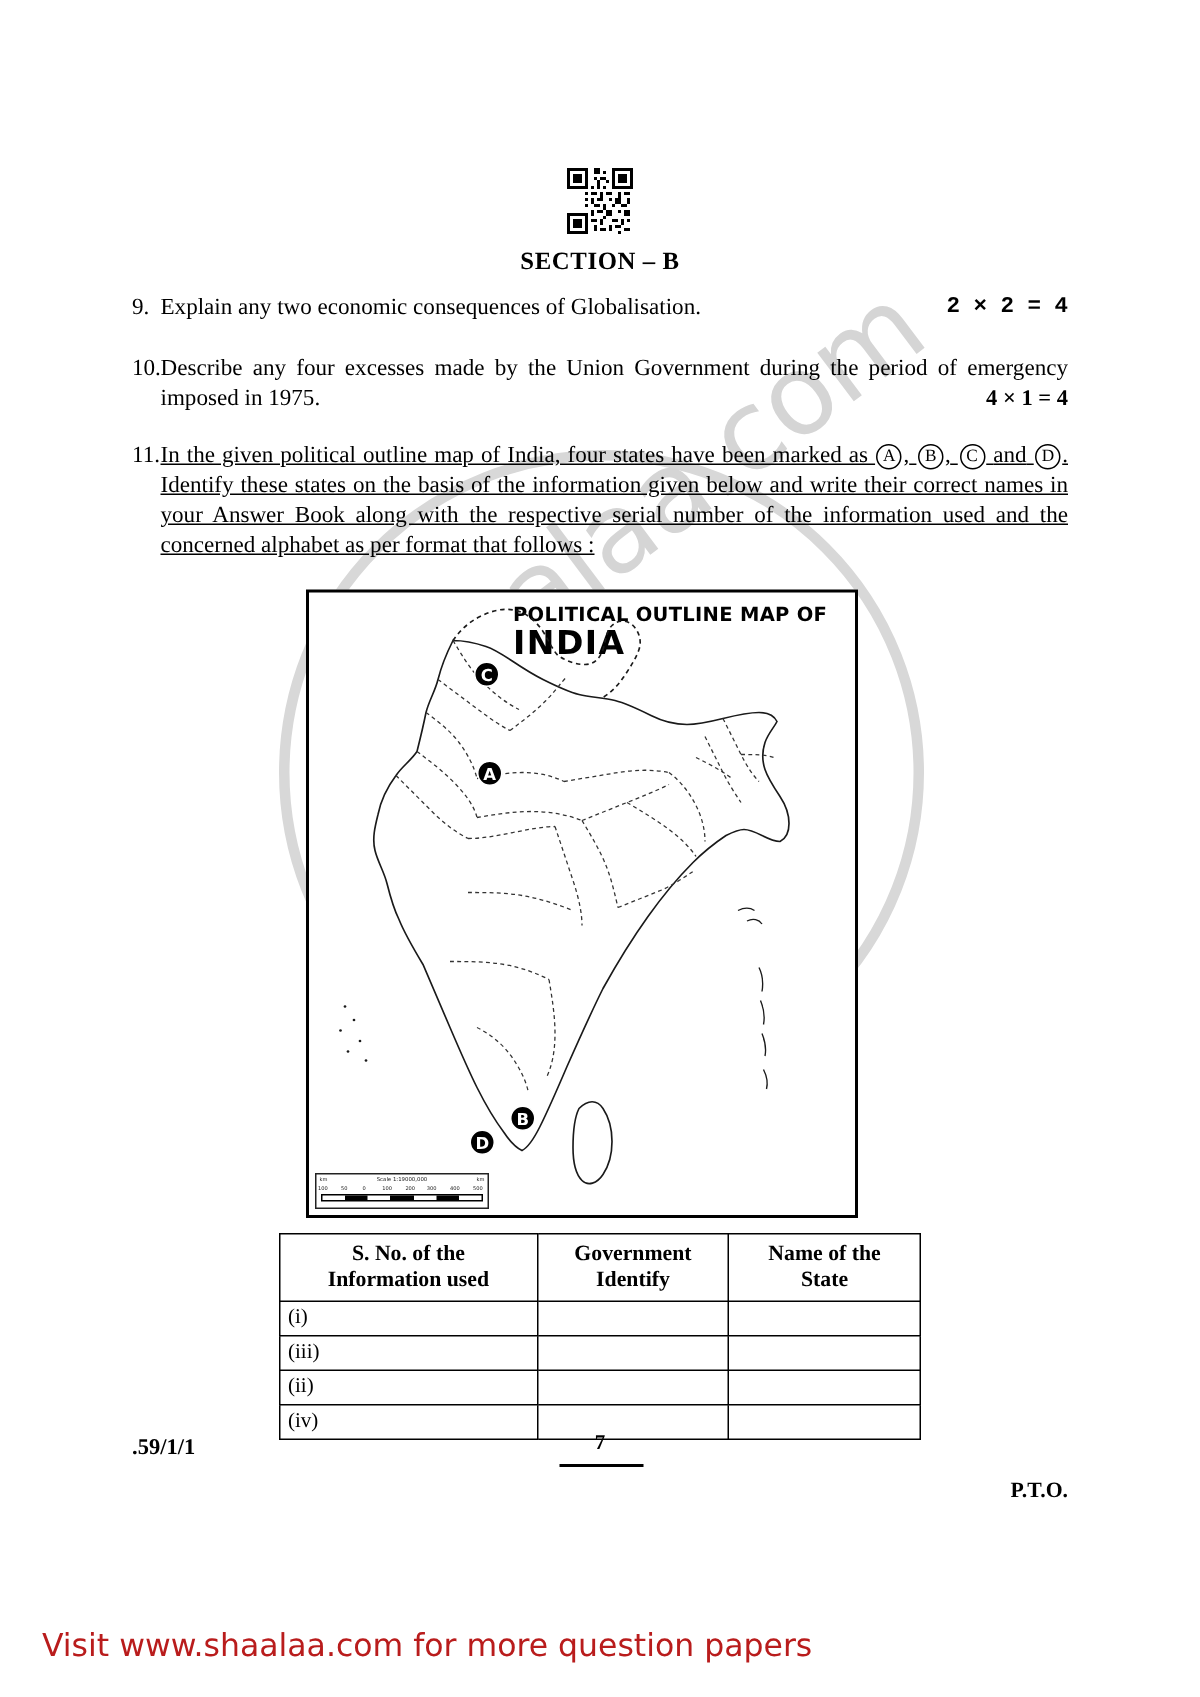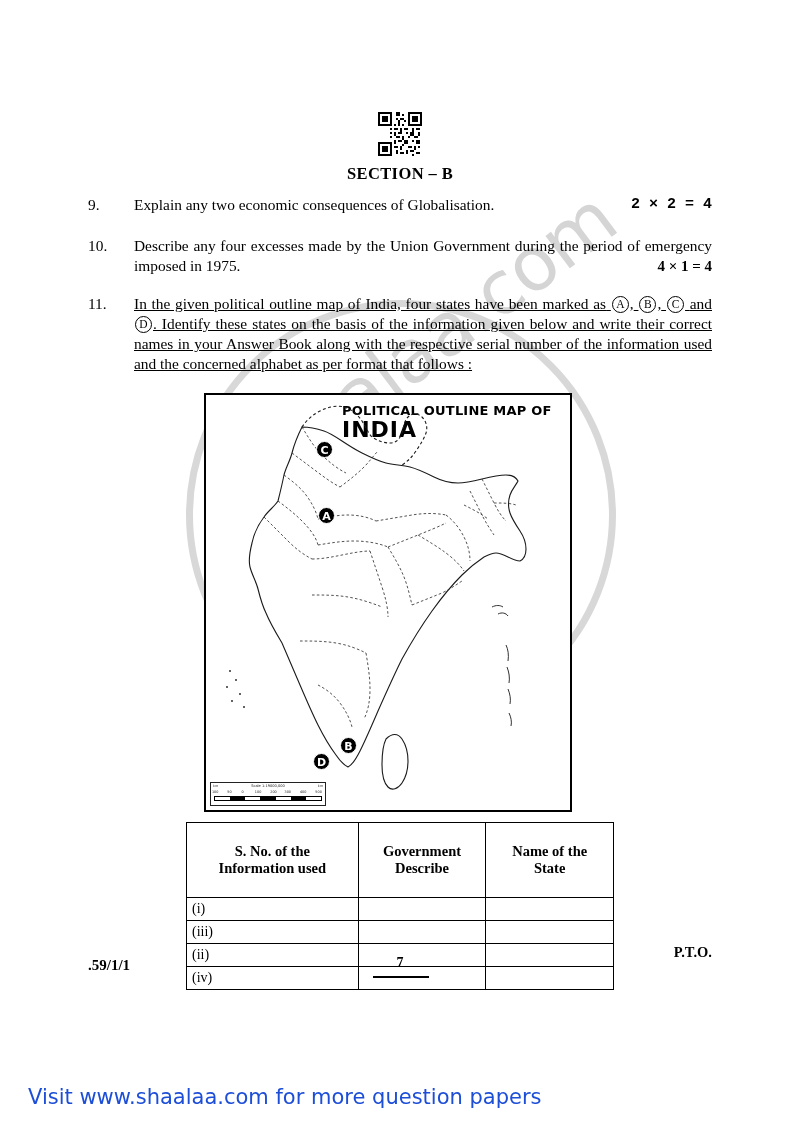--- a/index.html
+++ b/index.html
@@ -89,21 +89,21 @@
     line-height: 20px;
   }
   .q-num {
     position: absolute;
     left: 0;
     top: 0;
     width: 34px;
     text-align: left;
   }
   .q-body {
-    margin-left: 46px;
+    margin-left: 19px;
     text-align: justify;
     text-justify: inter-word;
   }
   .q-body.nojustify { text-align: left; }
   .marks {
     position: absolute;
     font-weight: bold;
     font-size: 15px;
     white-space: nowrap;
   }
@@ -242,21 +242,21 @@
   }
   #answer-table th, #answer-table td {
     border: 1px solid #000;
     box-sizing: border-box;
   }
   #answer-table th {
     font-weight: bold;
     font-size: 14.5px;
     line-height: 17px;
     text-align: center;
-    padding: 20px 2px;
+    padding: 5px 2px;
   }
   #answer-table td {
     height: 23px;
     font-size: 14px;
     padding: 1px 5px;
     vertical-align: middle;
   }
   .col-1 { width: 172px; }
   .col-2 { width: 128px; }
   .col-3 { width: 128px; }
@@ -282,33 +282,33 @@
     position: absolute;
     left: 373px;
     top: 976px;
     width: 56px;
     height: 2px;
     background: #000;
   }
   #footer-pto {
     position: absolute;
     right: 88px;
-    top: 944px;
+    top: 986px;
     font-weight: bold;
     font-size: 14.5px;
   }
 
   
   #bottom-banner {
     position: absolute;
     left: 28px;
     top: 1085px;
     font-family: "DejaVu Sans", sans-serif;
     font-size: 21px;
-    color: #1d4ed8;
+    color: #b91c1c;
   }
 </style>
 </head>
 <body>
 
 <div id="watermark-layer">
   <div id="wm-ring"></div>
   <div id="wm-text">shaalaa.com</div>
 </div>
 
@@ -547,21 +547,21 @@
 
   <table id="answer-table">
     <thead>
       <tr>
         <th class="col-1">
           <div>S. No. of the</div>
           <div>Information used</div>
         </th>
         <th class="col-2">
           <div>Government</div>
-          <div>Describe</div>
+          <div>Identify</div>
         </th>
         <th class="col-3">
           <div>Name of the</div>
           <div>State</div>
         </th>
       </tr>
     </thead>
     <tbody>
       <tr>
         <td>(i)</td>

